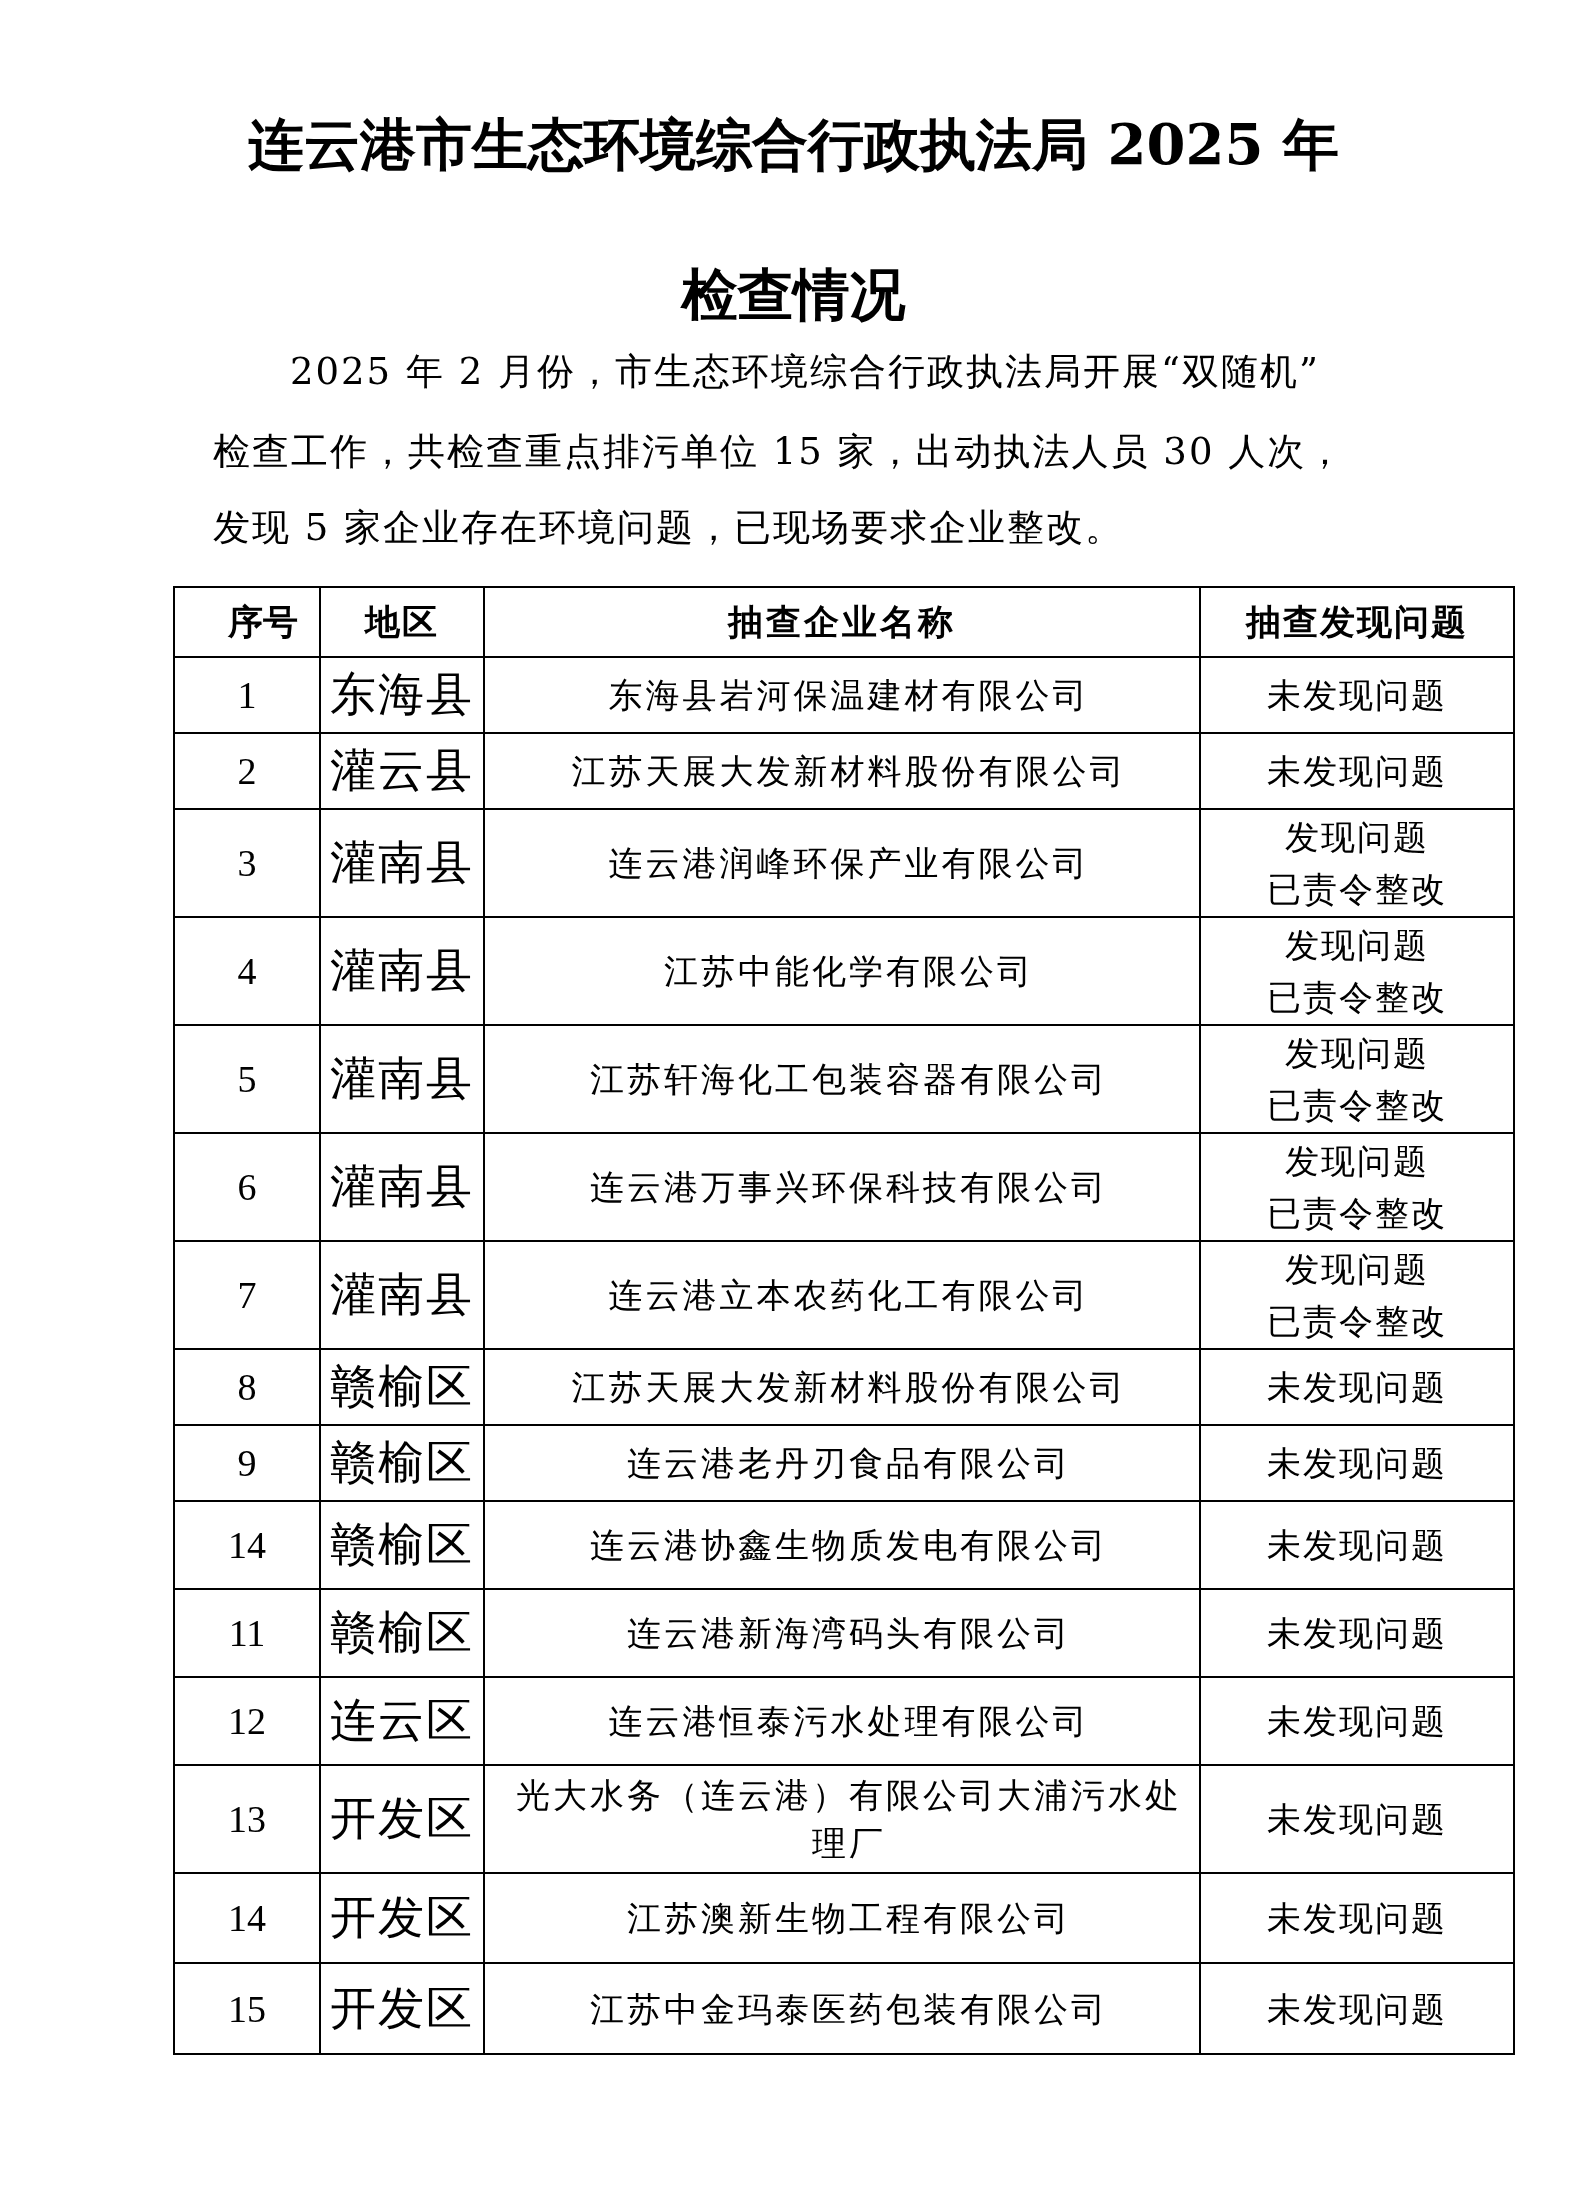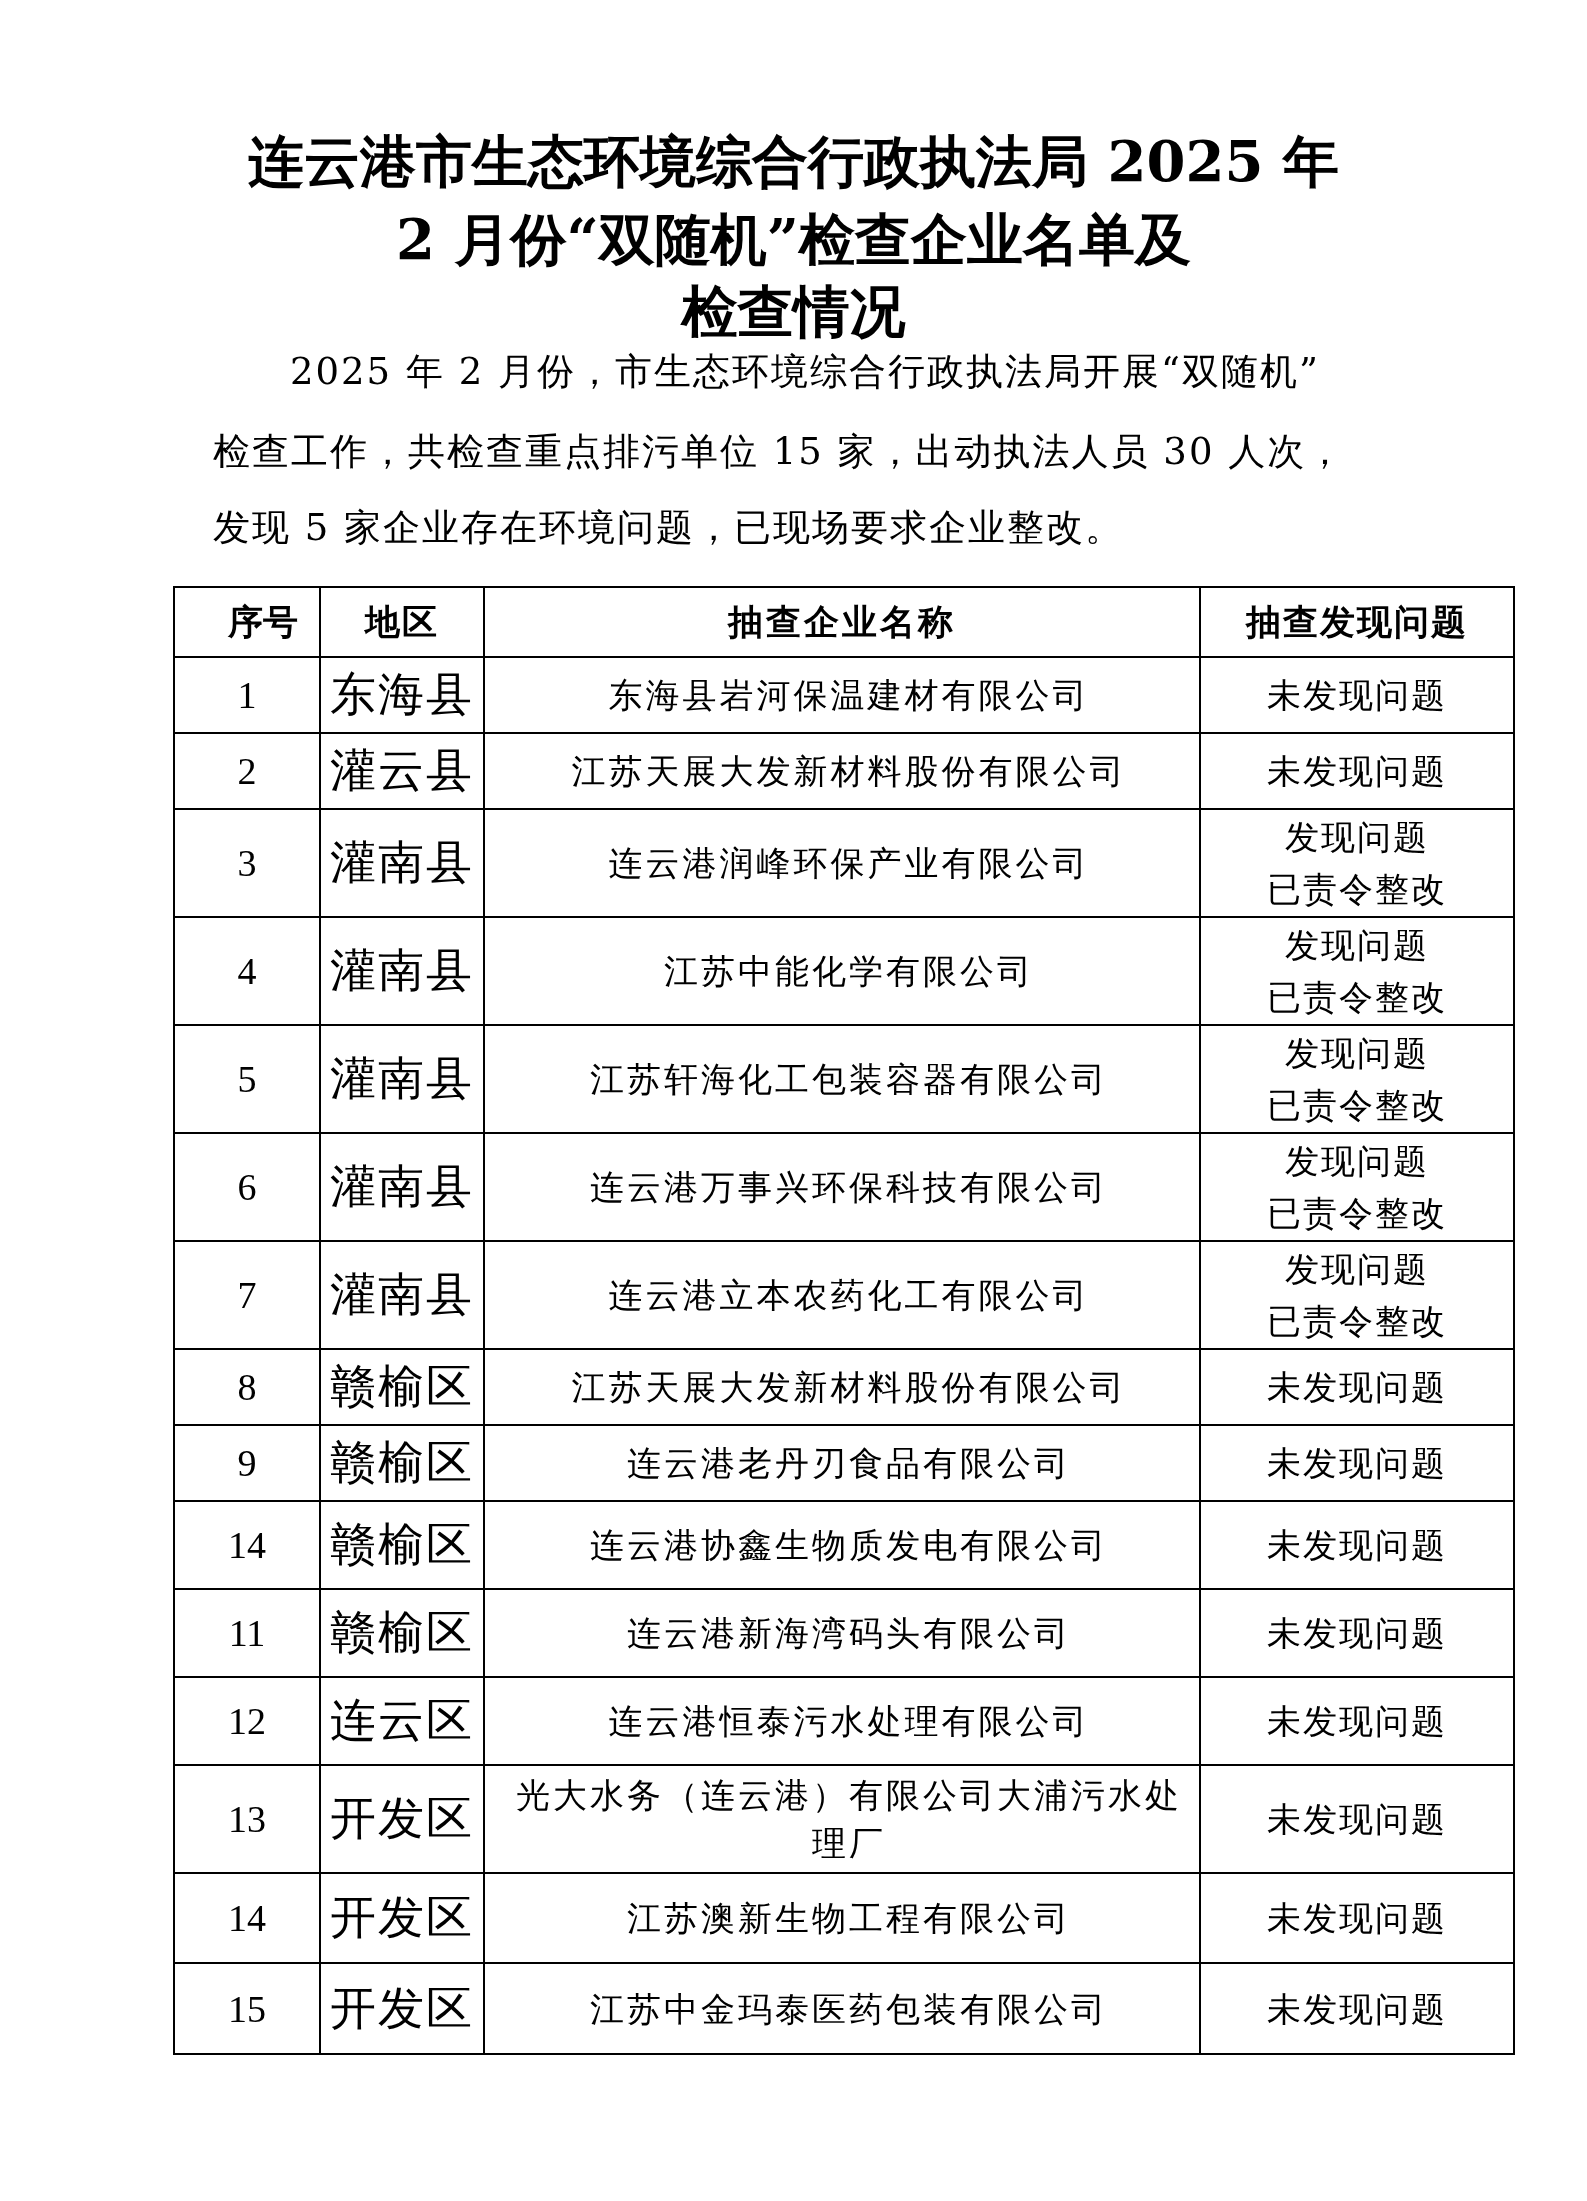--- a/index.html
+++ b/index.html
@@ -1,21 +1,21 @@
 <!DOCTYPE html>
 <html><head>
 <meta charset="utf-8">
 <style>
   html, body { margin: 0; padding: 0; background: #ffffff; }
   body { width: 1587px; height: 2201px; position: relative; overflow: hidden; color: #000; }
   .page { position: absolute; left: 0; top: 0; width: 1587px; height: 2201px; }
   .title {
     position: absolute; left: 0; width: 1587px; text-align: center;
     font-family: "DejaVu Serif", "Liberation Serif", serif;
-    font-weight: bold; font-size: 56px; line-height: 64px; letter-spacing: 0px; margin-top: 17px;
+    font-weight: bold; font-size: 56px; line-height: 64px; letter-spacing: 0px;
   }
   .t1 { top: 112px; }
   .t2 { top: 190px; }
   .t3 { top: 262px; }
   .para {
     position: absolute; left: 213px; width: 1200px;
     font-family: "DejaVu Serif", "Liberation Serif", serif;
     font-size: 37px; line-height: 64px; letter-spacing: 2px;
   }
   .p1 { top: 340px; left: 290px; }
@@ -37,21 +37,20 @@
   .c-area { width: 162px; text-align: center; font-size: 46px; letter-spacing: 2px; }
   .c-name { width: 714px; text-align: center; padding-left: 14px !important; font-size: 34px; letter-spacing: 3px; line-height: 48px; }
   .c-res { width: 312px; text-align: center; font-size: 34px; letter-spacing: 2px; line-height: 52px; }
   .res-line { display: block; }
 </style>
 </head>
 <body>
 
 <div class="page">
   <div class="title t1">连云港市生态环境综合行政执法局 2025 年</div>
-  <div class="title t2">2 月份“双随机”检查企业名单及</div>
   <div class="title t3">检查情况</div>
 
   <div class="para p1">2025 年 2 月份，市生态环境综合行政执法局开展“双随机”</div>
   <div class="para p2">检查工作，共检查重点排污单位 15 家，出动执法人员 30 人次，</div>
   <div class="para p3">发现 5 家企业存在环境问题，已现场要求企业整改。</div>
 
   <table class="grid">
     <thead>
       <tr>
         <th class="c-no" style="font-family:'DejaVu Sans',sans-serif;font-size:35px;padding-left:32px;">序号</th>

